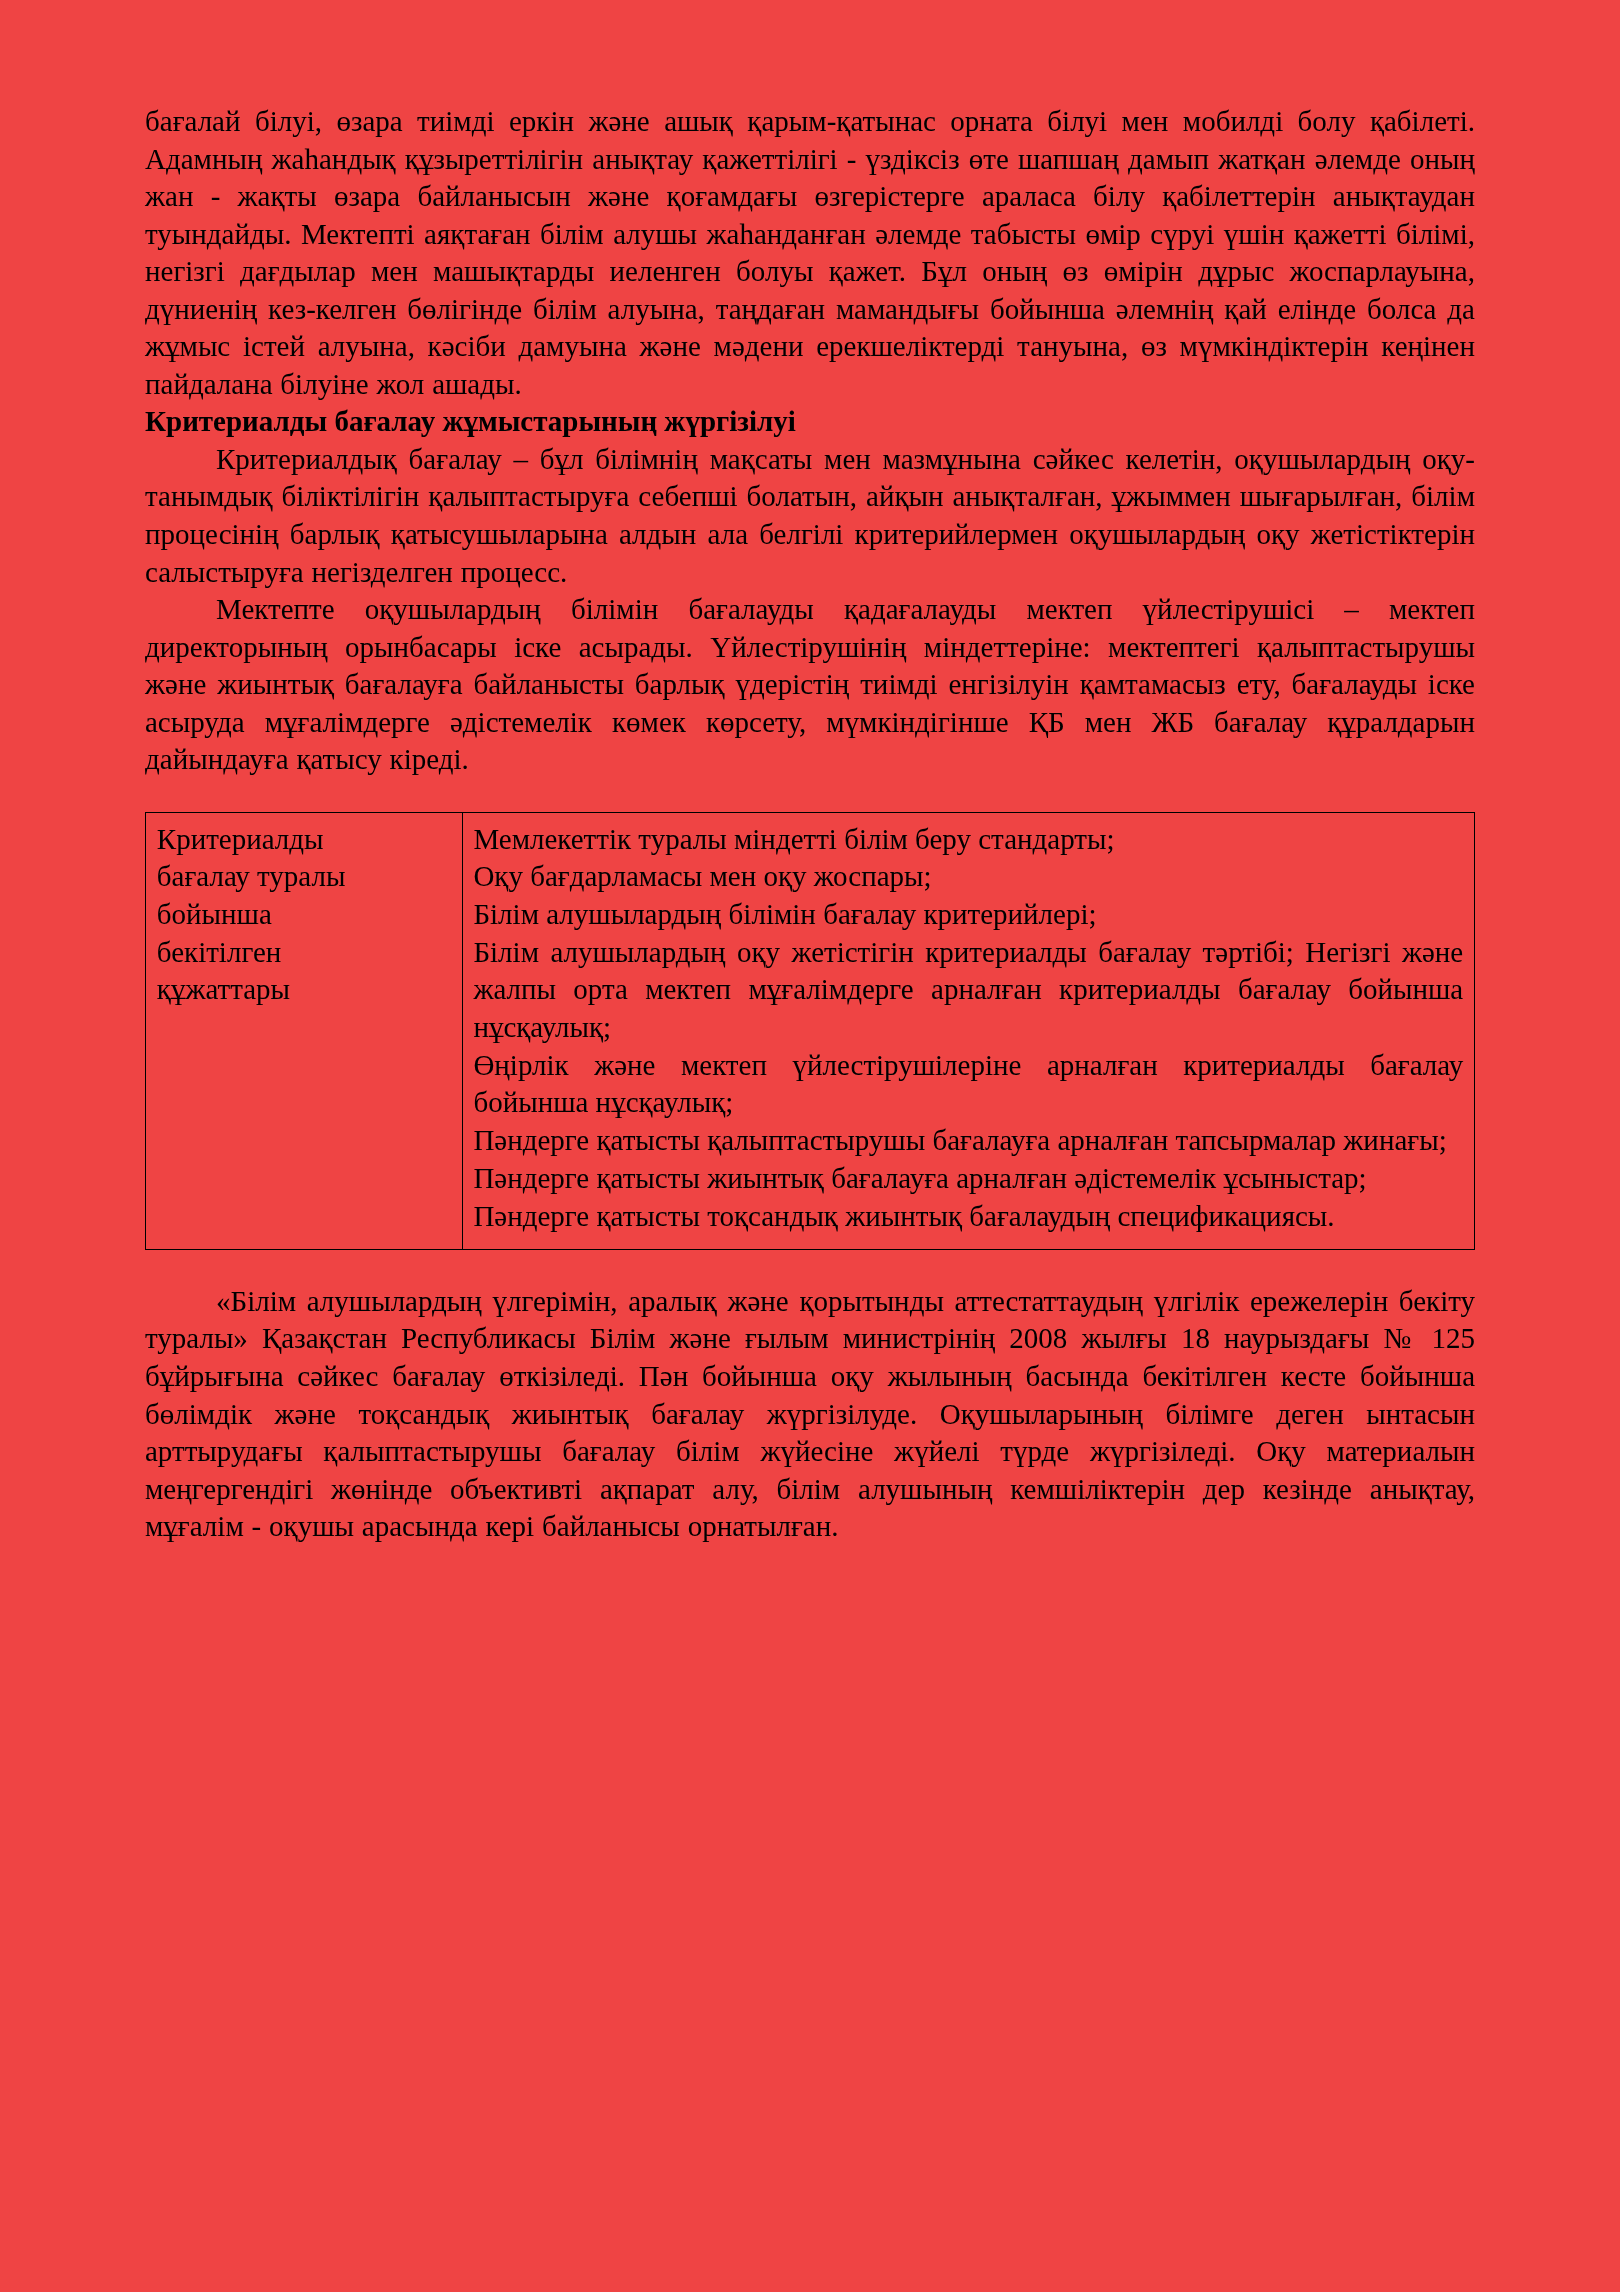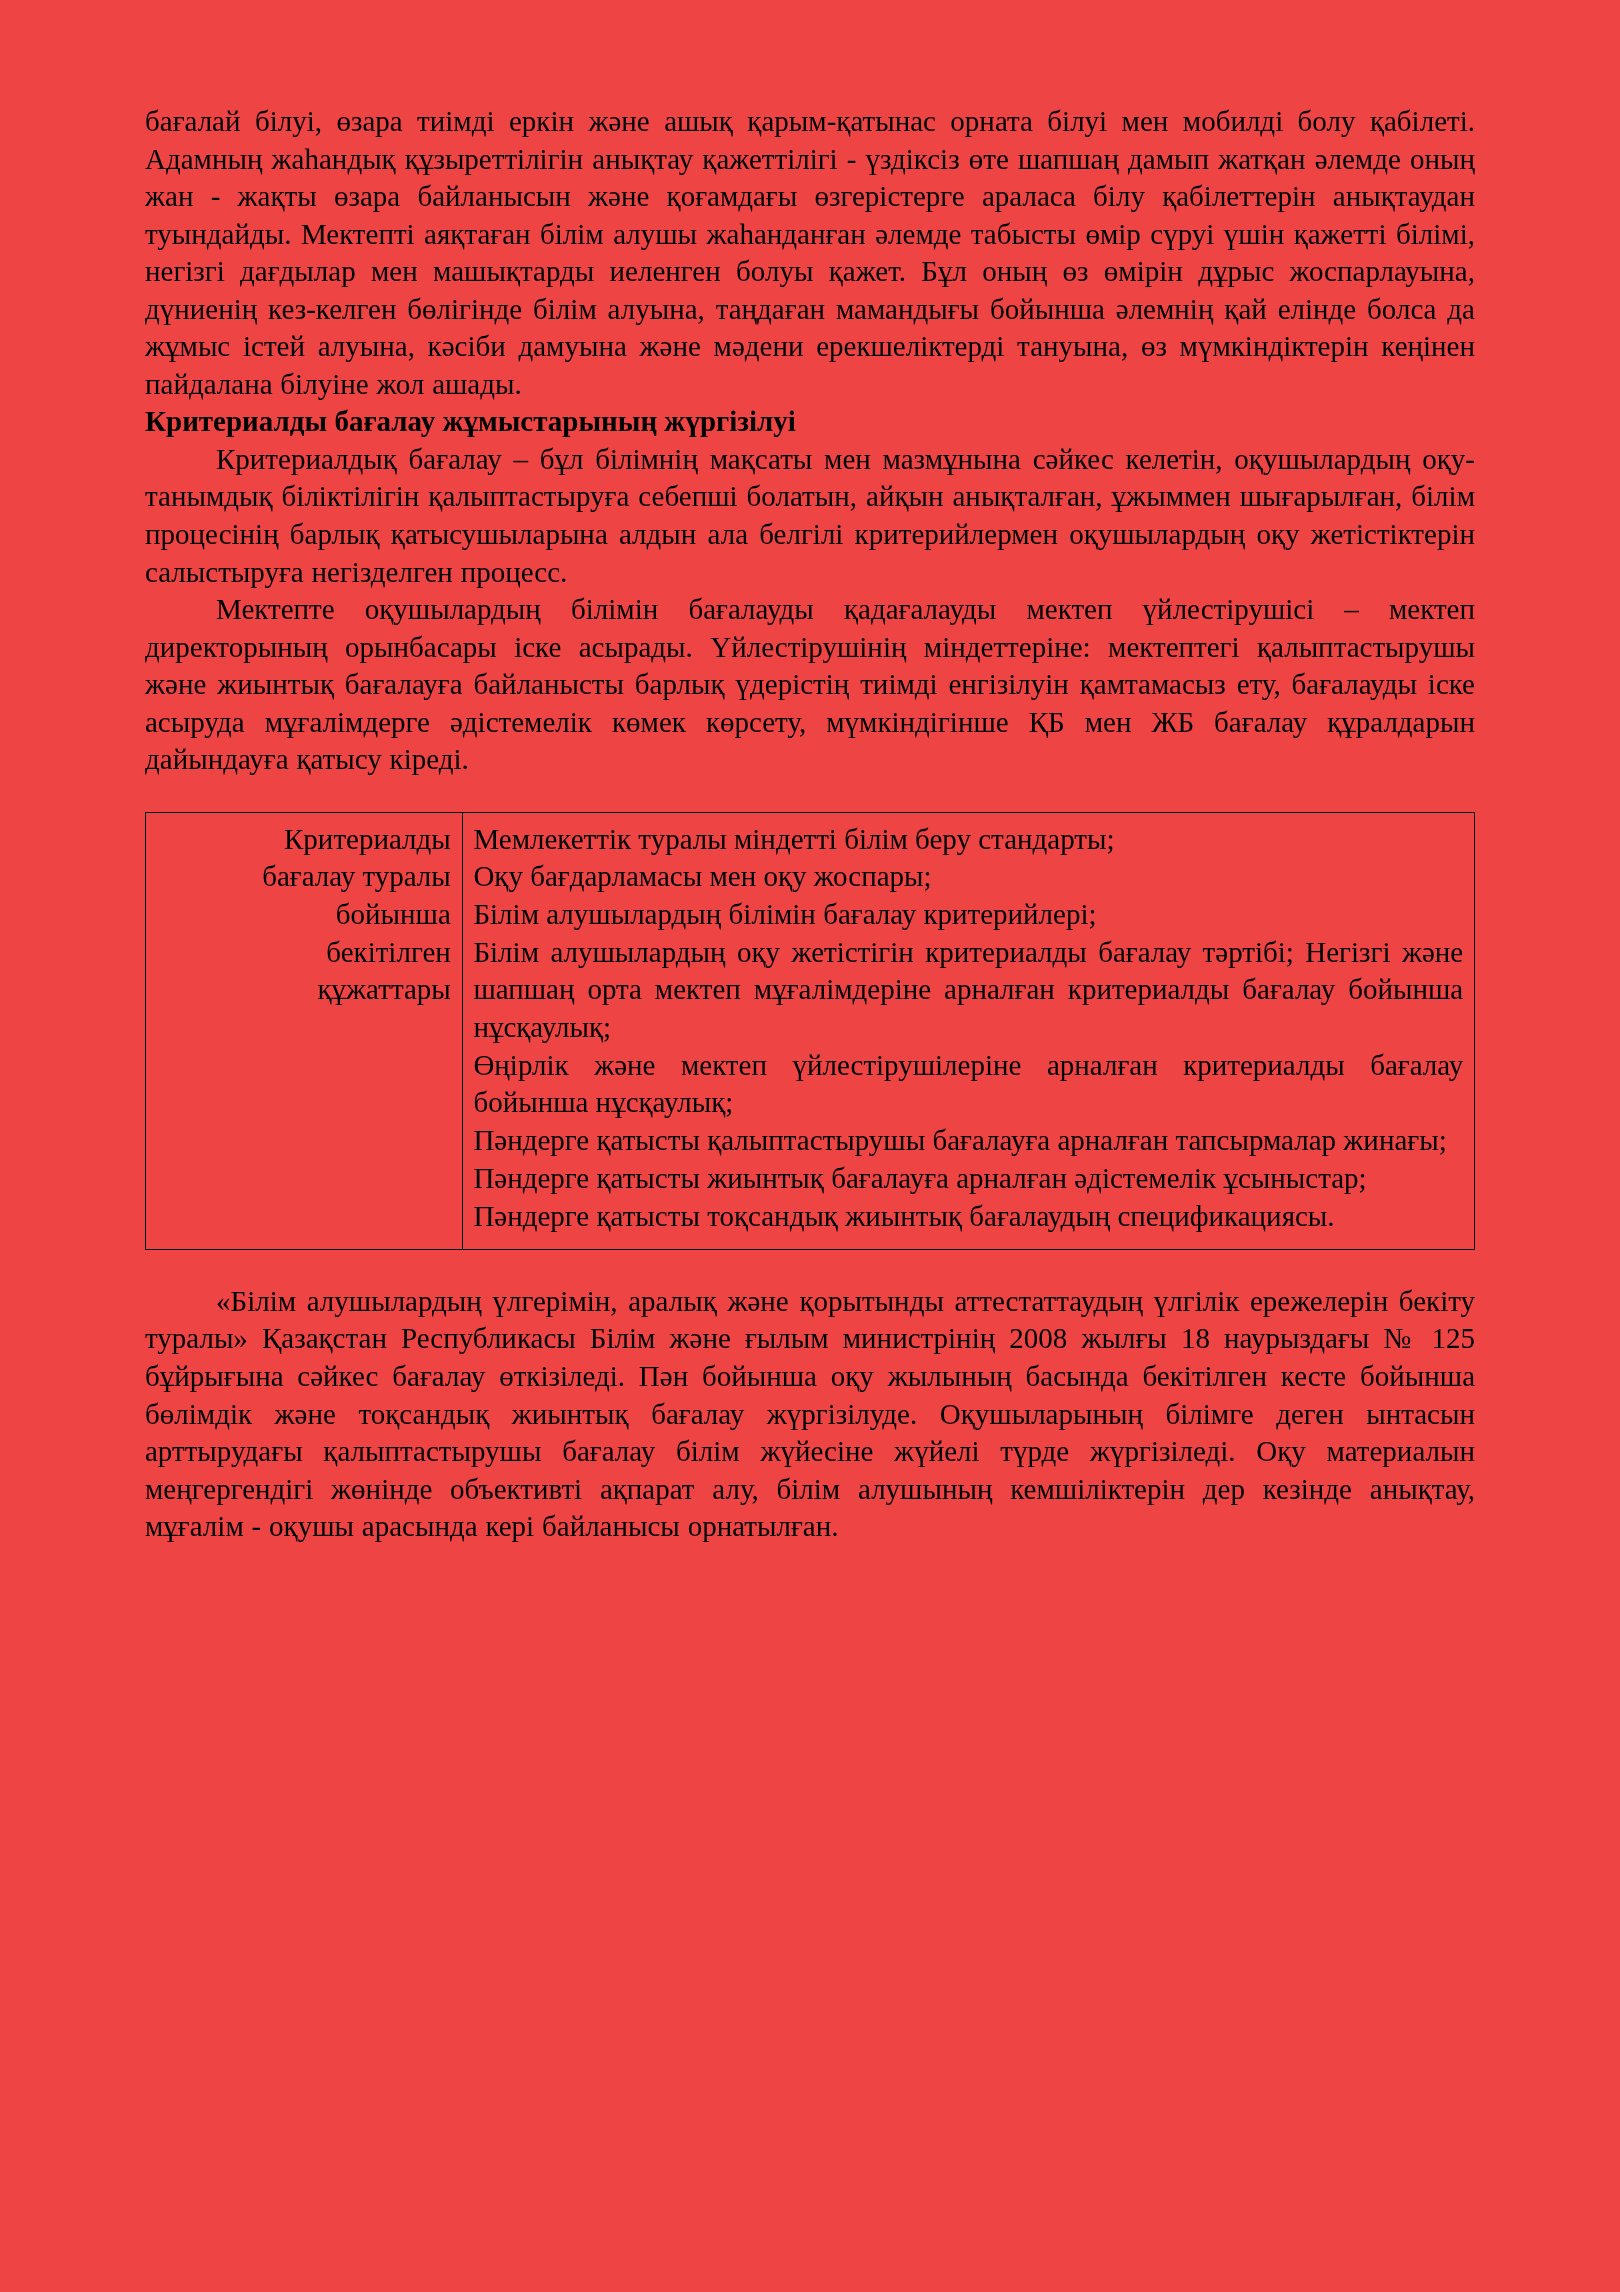--- a/index.html
+++ b/index.html
@@ -50,21 +50,21 @@
     border: 1.5px solid #000000;
     vertical-align: top;
     padding: 7.8px 10.8px 13.7px 10.8px;
     font-size: 29px;
     line-height: 1.30;
   }
   td.cell-label {
     width: 294px;
   }
   td.cell-label .line {
-    text-align: right;
+    text-align: left;
   }
   td.cell-body {
     text-align: justify;
     text-justify: inter-word;
   }
   td.cell-body .line {
     margin: 0;
   }
   td.cell-body .line.justify {
     text-align: justify;
@@ -90,21 +90,21 @@
           <div class="line">Критериалды</div>
           <div class="line">бағалау туралы</div>
           <div class="line">бойынша</div>
           <div class="line">бекітілген</div>
           <div class="line">құжаттары</div>
         </td>
         <td class="cell-body">
           <div class="line">Мемлекеттік туралы міндетті білім беру стандарты;</div>
           <div class="line">Оқу бағдарламасы мен оқу жоспары;</div>
           <div class="line">Білім алушылардың білімін бағалау критерийлері;</div>
-          <div class="line justify">Білім алушылардың оқу жетістігін критериалды бағалау тәртібі; Негізгі және шапшаң орта мектеп мұғалімдеріне арналған критериалды бағалау бойынша нұсқаулық;</div>
+          <div class="line justify">Білім алушылардың оқу жетістігін критериалды бағалау тәртібі; Негізгі және жалпы орта мектеп мұғалімдерге арналған критериалды бағалау бойынша нұсқаулық;</div>
           <div class="line justify"> Өңірлік және мектеп үйлестірушілеріне арналған критериалды бағалау бойынша нұсқаулық;</div>
           <div class="line justify">Пәндерге қатысты қалыптастырушы бағалауға арналған тапсырмалар жинағы;</div>
           <div class="line justify">Пәндерге қатысты жиынтық бағалауға арналған әдістемелік ұсыныстар;</div>
           <div class="line justify">Пәндерге қатысты тоқсандық жиынтық бағалаудың спецификациясы.</div>
         </td>
       </tr>
     </tbody>
   </table>
 
   <p class="body-par">«Білім алушылардың үлгерімін, аралық және қорытынды аттестаттаудың үлгілік ережелерін бекіту туралы» Қазақстан Республикасы Білім және ғылым министрінің 2008 жылғы 18 наурыздағы № 125 бұйрығына сәйкес бағалау өткізіледі.  Пән бойынша оқу жылының басында бекітілген кесте бойынша бөлімдік және тоқсандық жиынтық бағалау жүргізілуде.            Оқушыларының білімге деген ынтасын арттырудағы қалыптастырушы бағалау білім жүйесіне жүйелі түрде жүргізіледі. Оқу материалын меңгергендігі жөнінде объективті ақпарат алу, білім алушының кемшіліктерін дер кезінде анықтау, мұғалім - оқушы  арасында кері байланысы орнатылған.</p>

